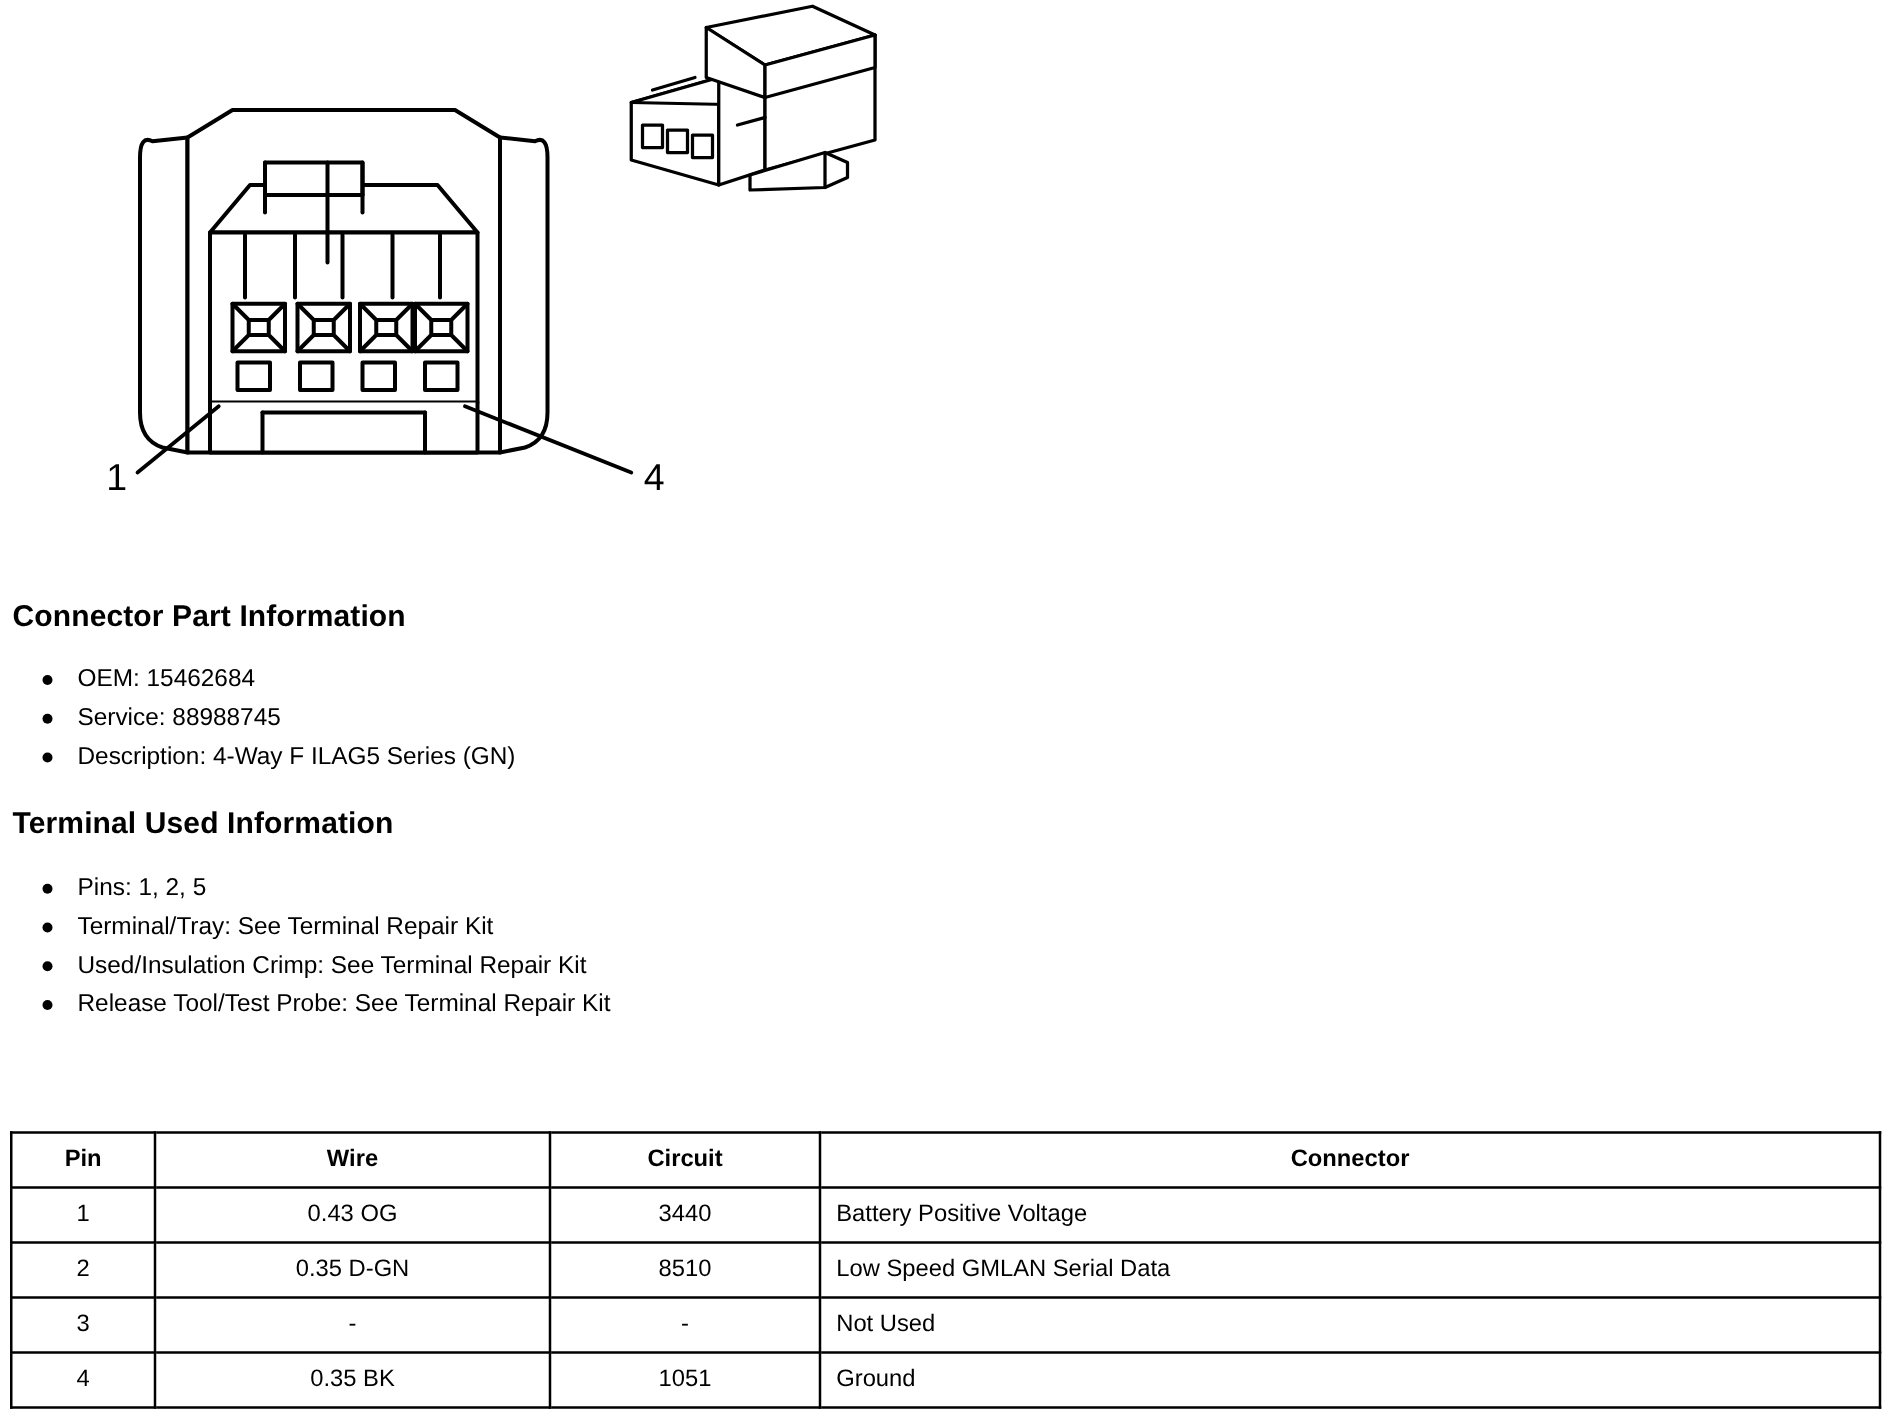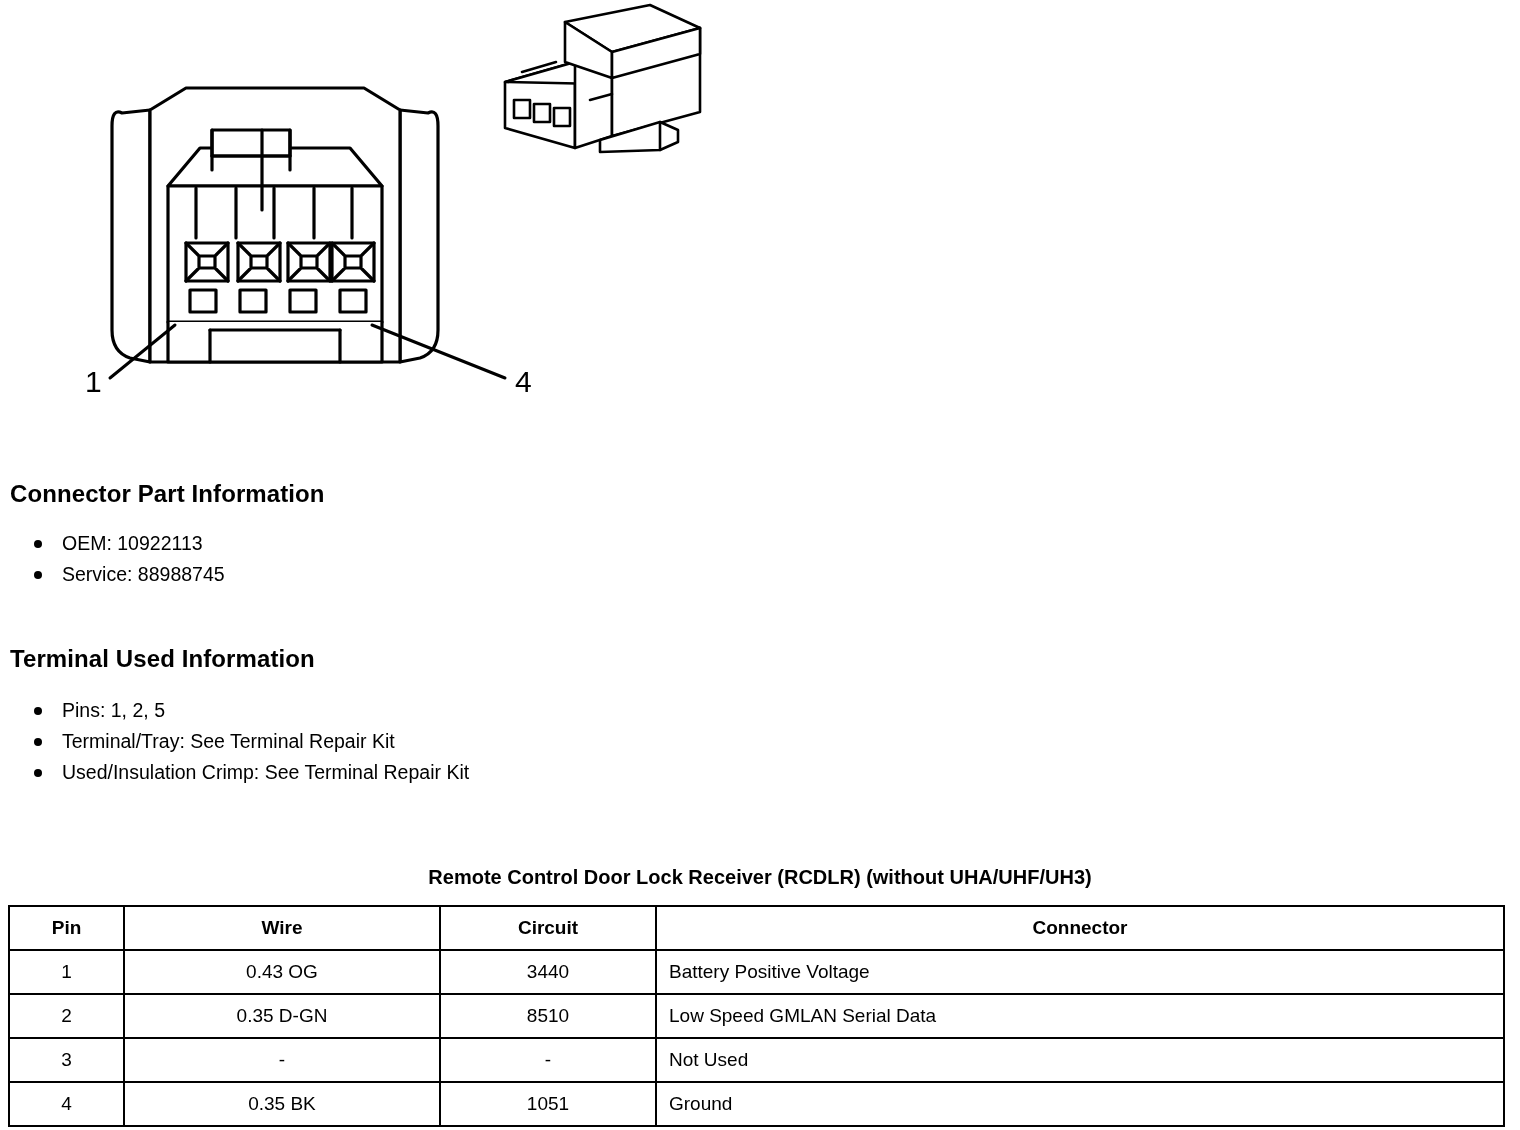--- a/index.html
+++ b/index.html
@@ -203,33 +203,34 @@
         </g>
       </g>
       <text x="85" y="392" font-family="Liberation Sans, sans-serif" font-size="30">1</text>
       <text x="515" y="392" font-family="Liberation Sans, sans-serif" font-size="30">4</text>
     </svg>
   </div>
 
   <div class="section-title" id="connector-part-title">Connector Part Information</div>
 
   <ul class="bullets" id="connector-list">
-    <li>OEM: 10922113</li>
+    <li>OEM: 15462684</li>
     <li>Service: 88988745</li>
+    <li>Description: 4-Way F ILAG5 Series (GN)</li>
   </ul>
 
   <div class="section-title" id="terminal-part-title">Terminal Used Information</div>
 
   <ul class="bullets" id="terminal-list">
     <li>Pins: 1, 2, 5</li>
     <li>Terminal/Tray: See Terminal Repair Kit</li>
     <li>Used/Insulation Crimp: See Terminal Repair Kit</li>
+    <li>Release Tool/Test Probe: See Terminal Repair Kit</li>
   </ul>
 
-  <div id="pinout-title">Remote Control Door Lock Receiver (RCDLR) (without UHA/UHF/UH3)</div>
 
   <div class="table-wrap">
     <table class="pinout">
       <colgroup>
         <col class="col-pin">
         <col class="col-wire">
         <col class="col-circuit">
         <col class="col-function">
       </colgroup>
       <thead>

